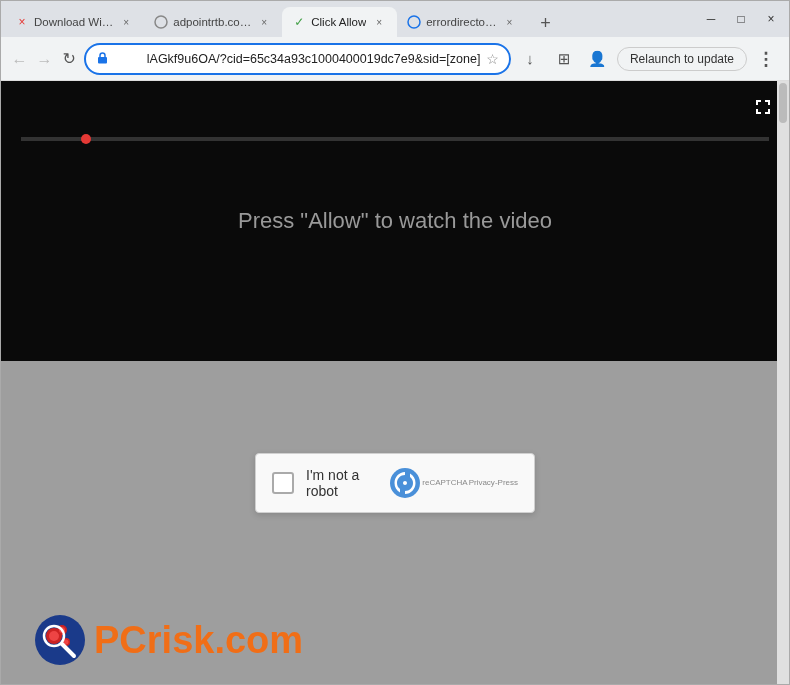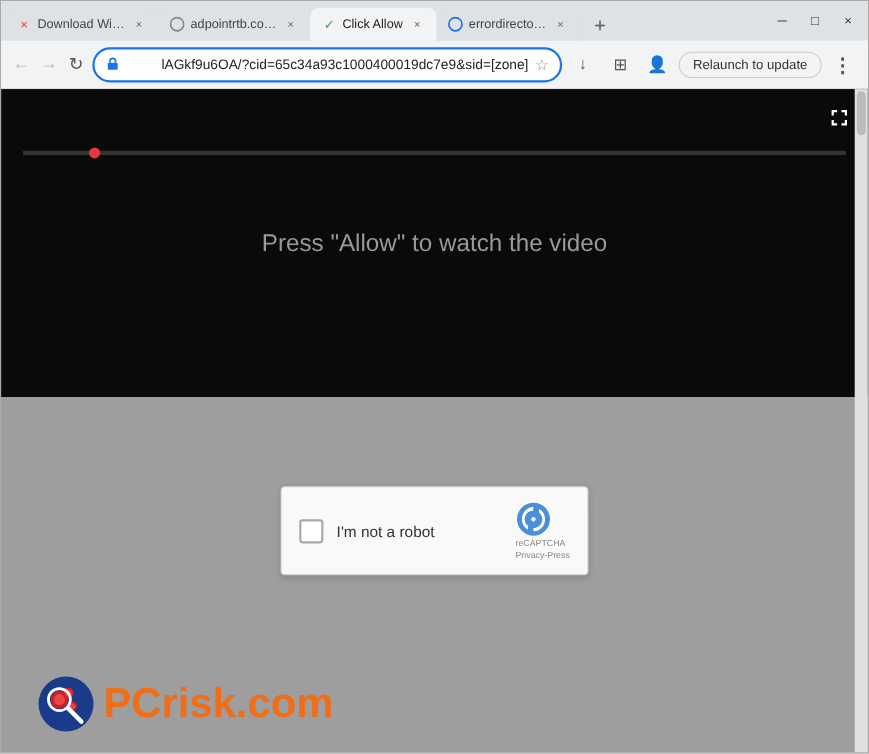--- a/index.html
+++ b/index.html
@@ -40,24 +40,24 @@
     .video-area { width: 100%; height: 280px; background: #0a0a0a; position: relative; display: flex; align-items: center; justify-content: center; }
     .video-progress { position: absolute; top: 56px; left: 20px; right: 20px; height: 4px; background: #333; }
     .video-progress-dot { width: 10px; height: 10px; background: #e53935; border-radius: 50%; position: absolute; top: -3px; left: 8%; }
     .fullscreen-btn { position: absolute; top: 16px; right: 16px; color: white; font-size: 18px; cursor: pointer; }
     .video-text { color: #999; font-size: 22px; text-align: center; }
 
     
     .content-area { flex: 1; background: #9e9e9e; position: relative; display: flex; align-items: center; justify-content: center; padding-bottom: 80px; }
 
     
-    .captcha-widget { background: #f9f9f9; border: 1px solid #d0d0d0; border-radius: 4px; width: 280px; height: 81px; display: flex; align-items: center; padding: 0 16px; gap: 12px; box-shadow: 0 2px 6px rgba(0,0,0,0.15); }
+    .captcha-widget { background: #f9f9f9; border: 1px solid #d0d0d0; border-radius: 4px; width: 280px; height: 60px; display: flex; align-items: center; padding: 0 16px; gap: 12px; box-shadow: 0 2px 6px rgba(0,0,0,0.15); }
     .captcha-checkbox { width: 22px; height: 22px; border: 2px solid #aaa; border-radius: 3px; background: white; flex-shrink: 0; cursor: pointer; }
     .captcha-label { font-size: 14px; color: #333; flex: 1; }
-    .captcha-branding { display: flex; flex-direction: column; align-items: flex-start; gap: 1px; }
+    .captcha-branding { display: flex; align-items: center; gap: 1px; }
     .recaptcha-logo { width: 32px; height: 32px; }
     .captcha-brand-text { font-size: 8px; color: #888; text-align: center; line-height: 1.2; }
 
     
     .watermark { position: absolute; bottom: 18px; left: 33px; display: flex; align-items: center; gap: 8px; }
     .watermark-logo { width: 52px; height: 52px; }
     .watermark-text { font-size: 38px; font-weight: bold; color: #666; opacity: 0.85; }
     .watermark-text span { color: #ff6600; }
 
     

